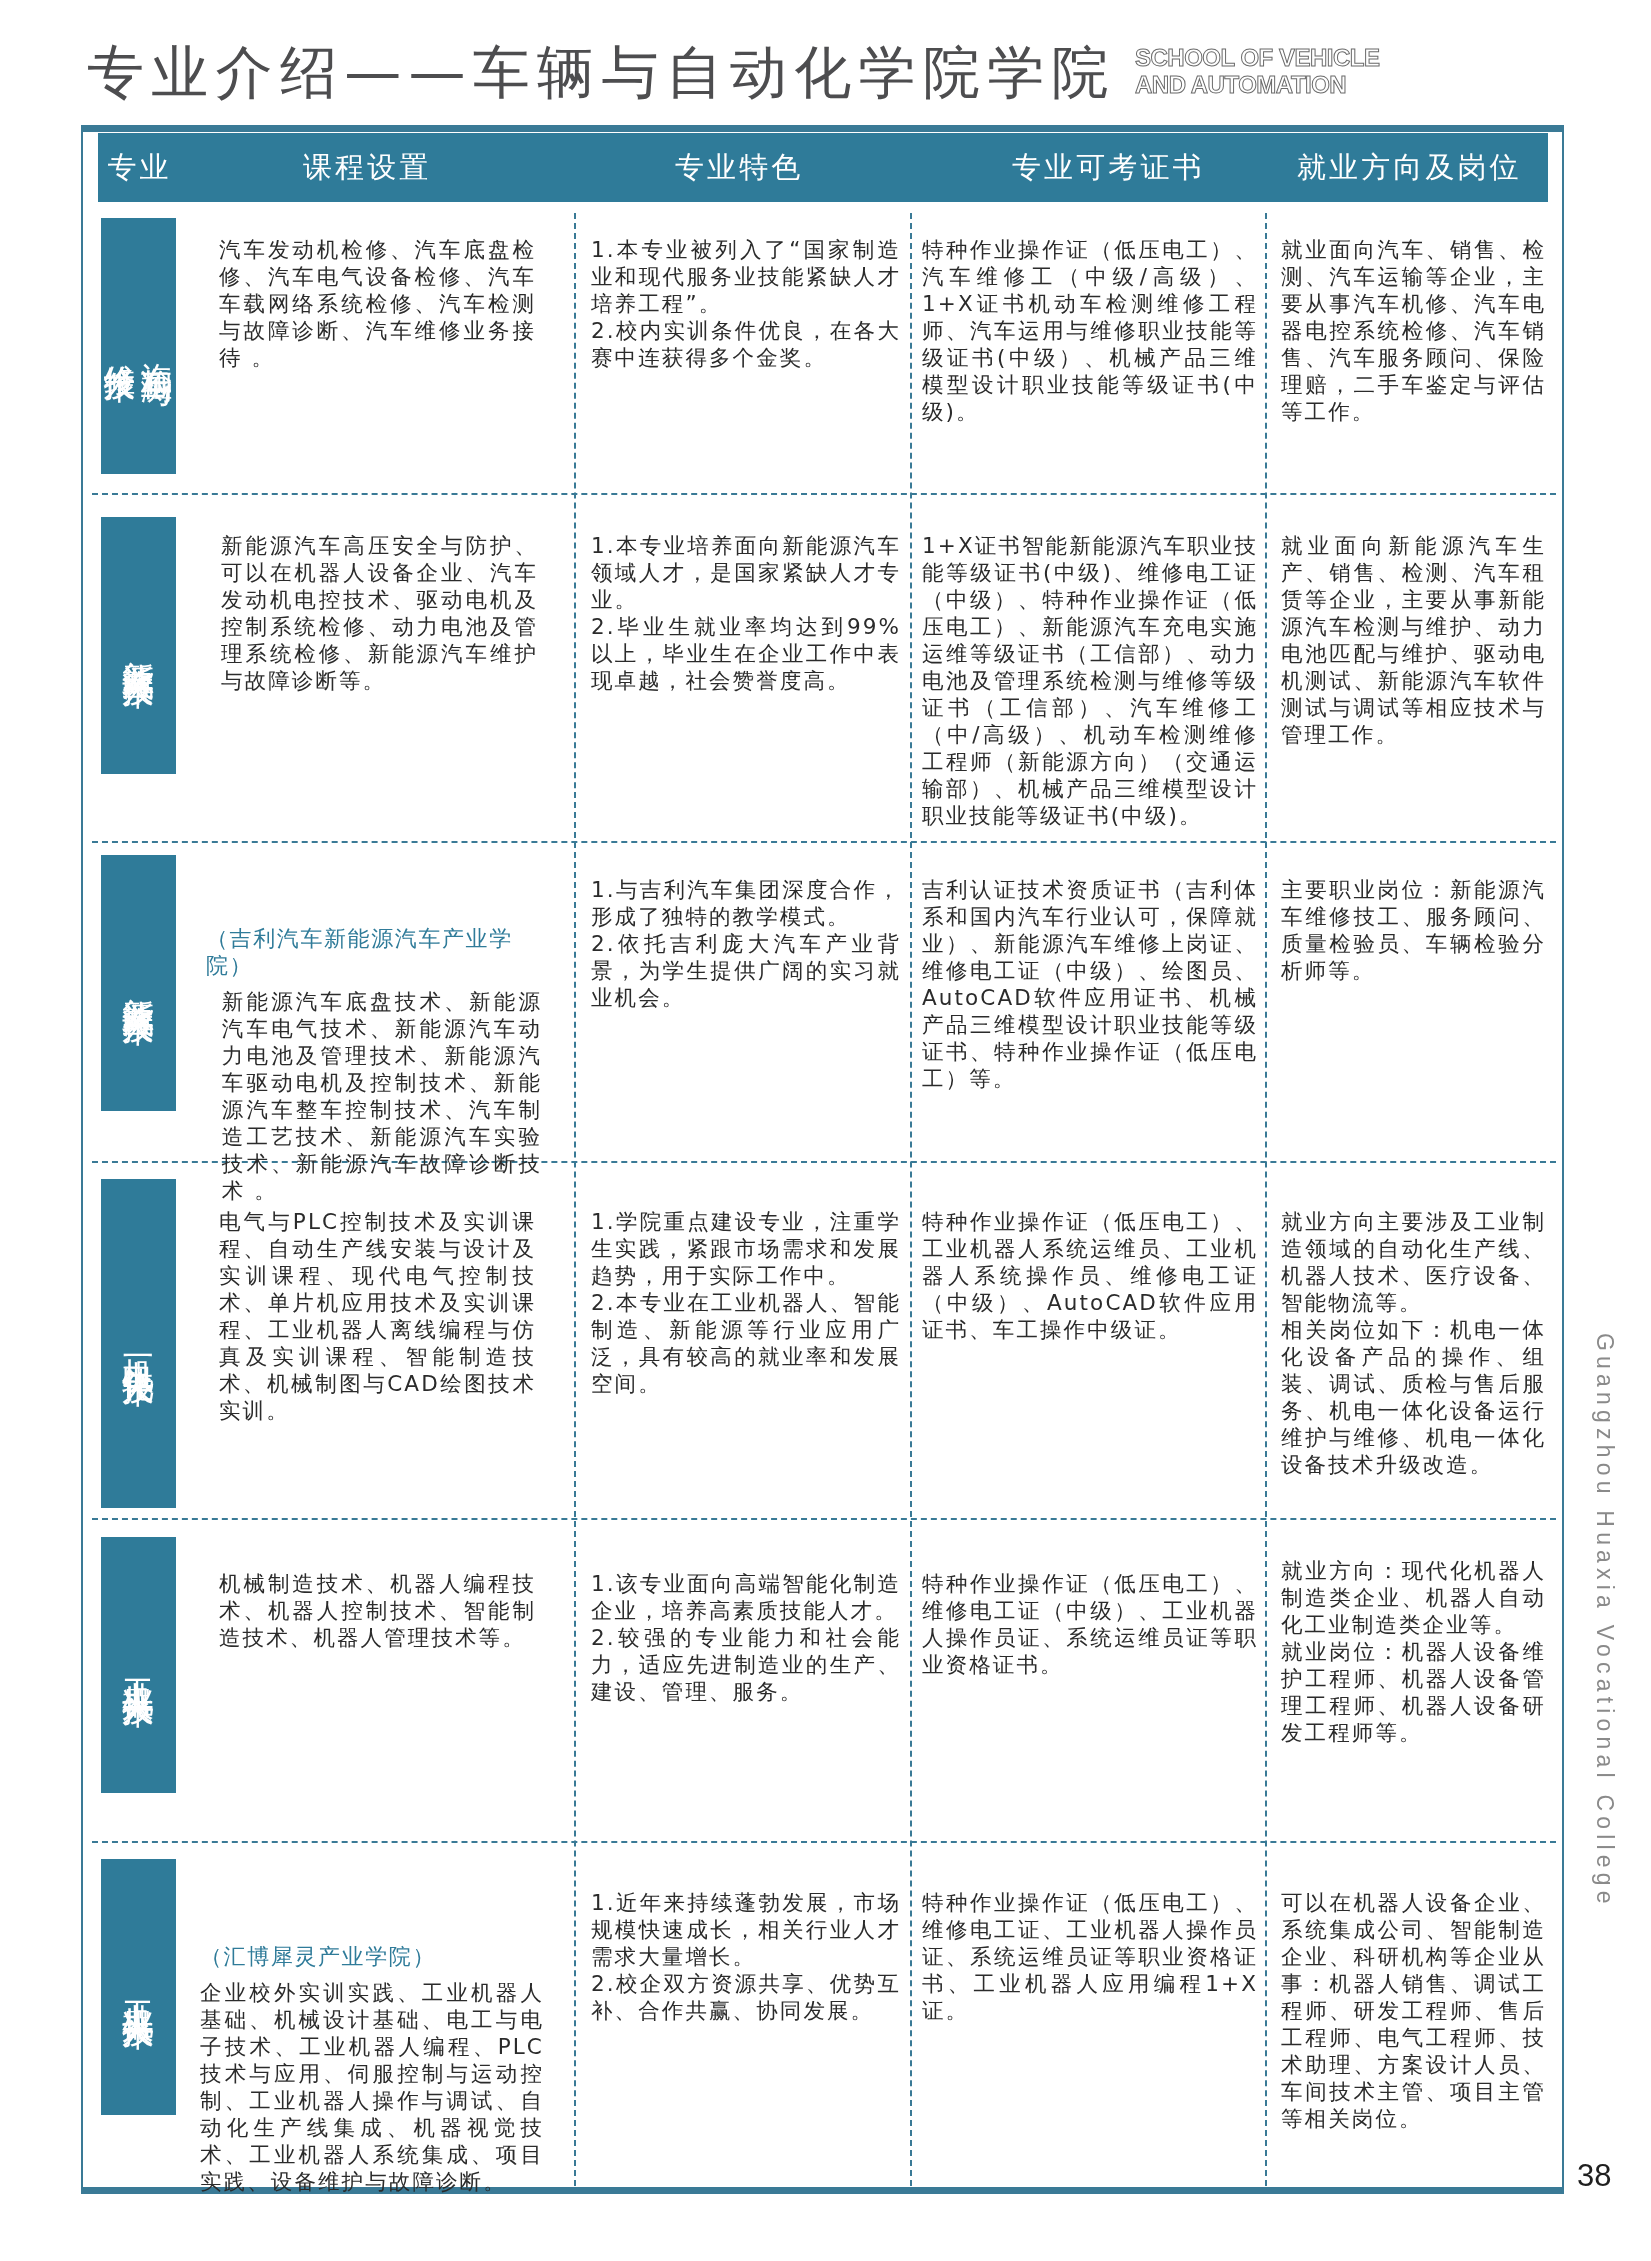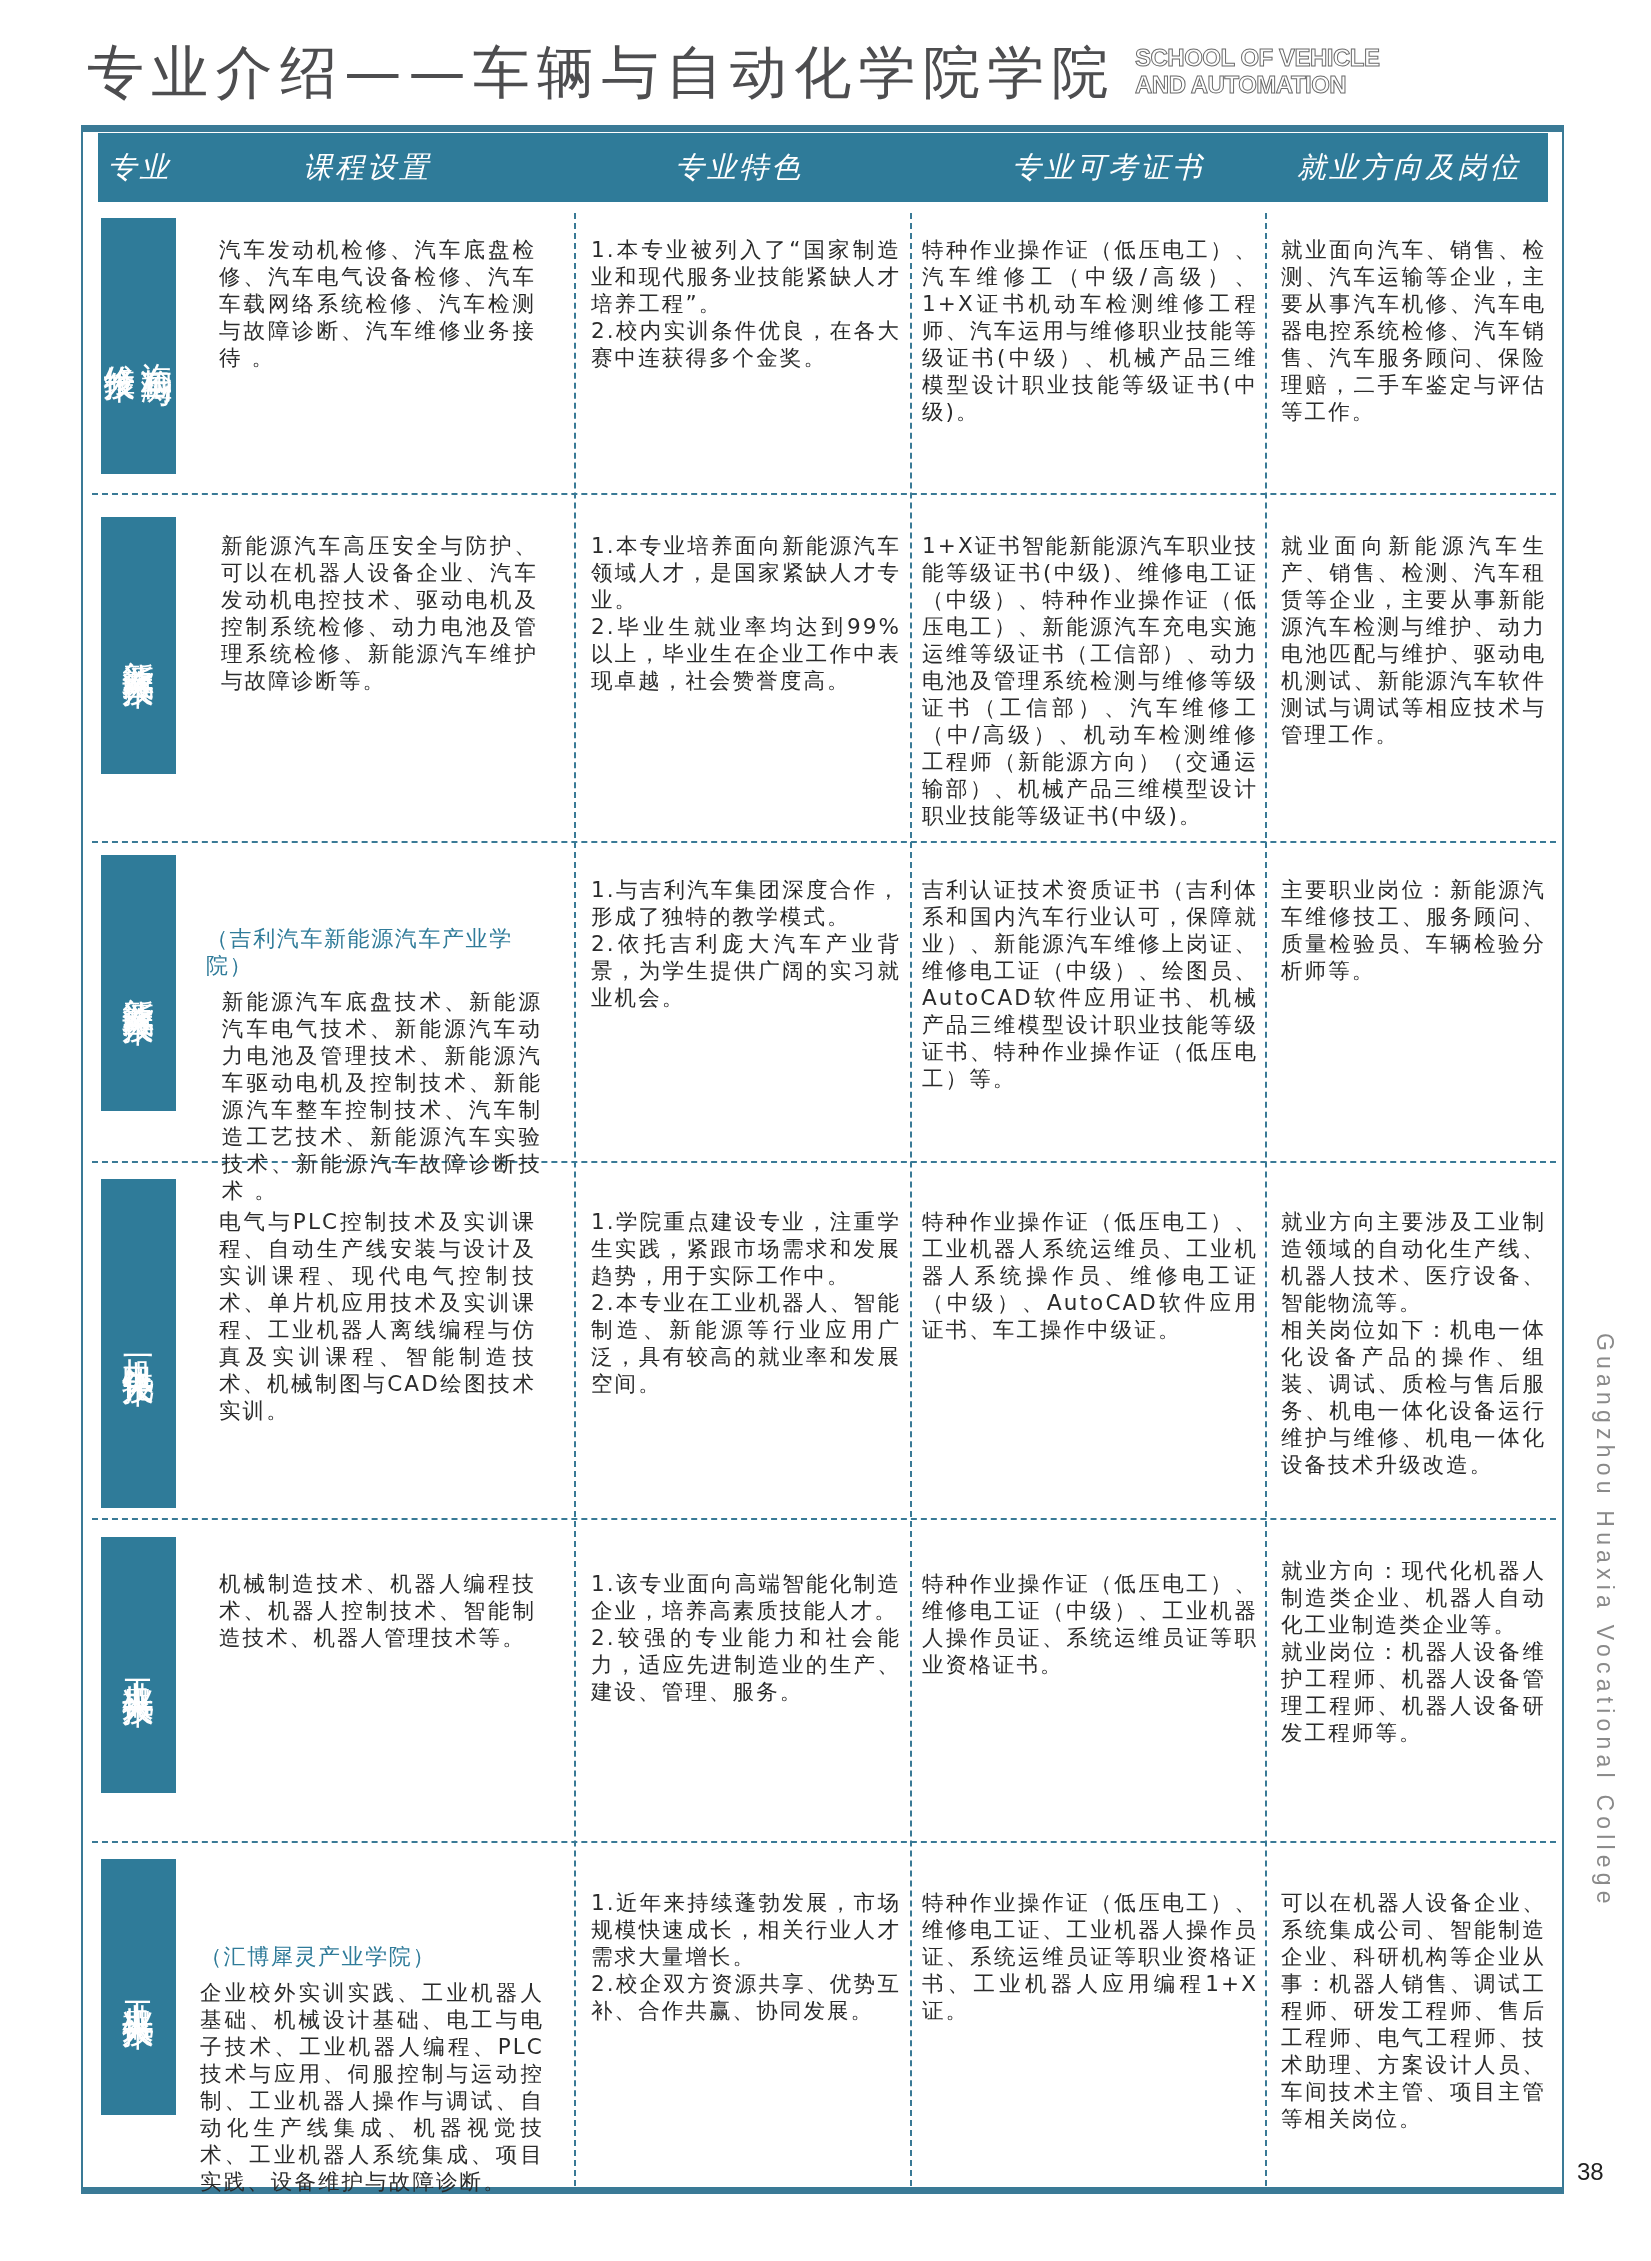--- a/index.html
+++ b/index.html
@@ -7,35 +7,35 @@
          font-family:"DejaVu Sans","Liberation Sans",sans-serif; color:#2b2b2b; }
   .title { position:absolute; left:87px; top:38px; font-size:57px; letter-spacing:7.3px;
            color:#4d4d4f; line-height:68px; white-space:nowrap; font-weight:normal;text-align:center; }
   .subtitle { position:absolute; left:1135px; top:44px; font-family:"Liberation Sans",sans-serif;
               font-size:24px; line-height:27px; color:#ffffff; font-weight:bold;
               -webkit-text-stroke:1px #6b6b6b; letter-spacing:-0.5px; }
   .frame { position:absolute; left:81px; top:125px; width:1483px; height:2069px;
            border:2.6px solid #3a7a96; border-top-width:7.3px; border-bottom-width:7.3px;
            box-sizing:border-box; }
   .hdr { position:absolute; left:98px; top:133px; width:1450px; height:69px;
-         background:#2f7b99; color:#ffffff;font-style:italic; }
+         background:#2f7b99; color:#ffffff; }
   .hdr span { position:absolute; top:0; line-height:69px; font-size:29px; letter-spacing:3.1px; }
   .row { position:absolute; left:98px; width:1450px; }
   .sep { position:absolute; left:92px; width:1464px; height:0; border-top:2.6px dashed #3a7a96; }
   .vdiv { position:absolute; width:0; border-left:2.1px dashed #3a7a96; }
   .label { position:absolute; left:2.6px; width:75px; background:#2f7b99; color:#ffffff;
            display:flex; align-items:center; justify-content:center; }
   .label .vt { writing-mode:vertical-rl; font-size:31.5px; letter-spacing:3.1px; line-height:37px; }
   .cell { position:absolute; font-size:21.5px; line-height:27px; letter-spacing:2.1px;
           color:#2b2b2b; text-align:justify; white-space:pre-wrap; }
   .sub { color:#2f7b99; font-size:22px; letter-spacing:1.6px; text-align:left; display:block; margin-bottom:9.4px; }
   .side { position:absolute; left:1591px; top:1333px; writing-mode:vertical-rl;
           font-family:"Liberation Sans",sans-serif; font-size:23px; letter-spacing:5.2px; color:#8a8a8a; }
   .pageno { position:absolute; left:1577px; top:2158px; font-family:"Liberation Sans",sans-serif;
-            font-size:24px; color:#1f1f1f; }
+            font-size:31px; color:#1f1f1f; }
 </style>
 </head>
 <body>
 
 <div class="title">专业介绍——车辆与自动化学院学院</div>
 <div class="subtitle">
   <div>SCHOOL OF VEHICLE</div>
   <div>AND AUTOMATION</div>
 </div>
 

